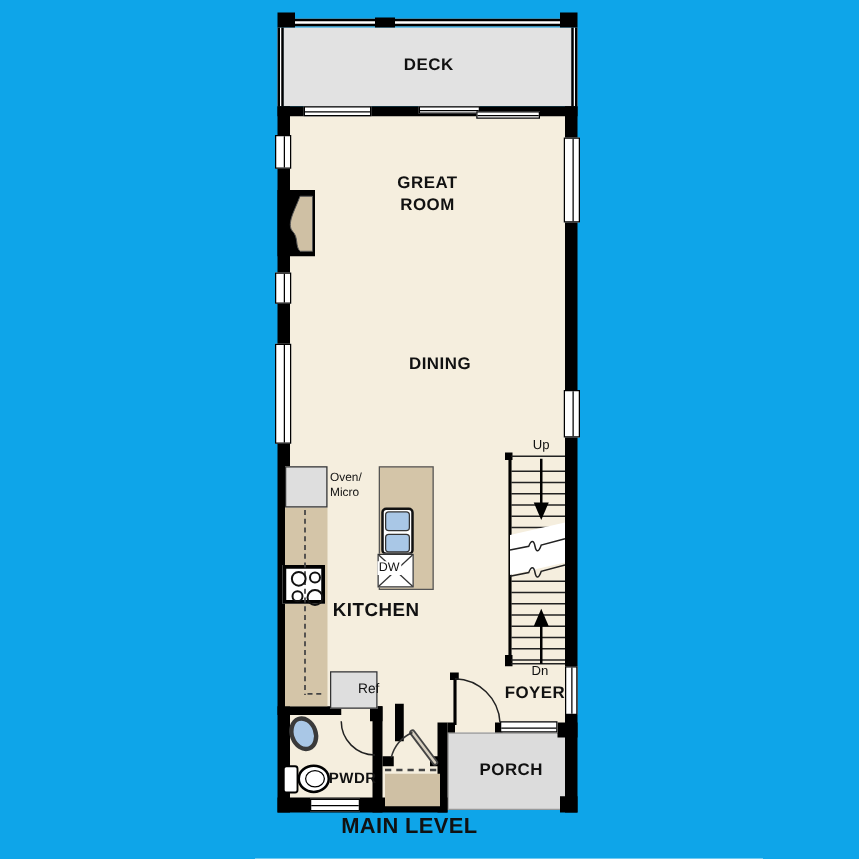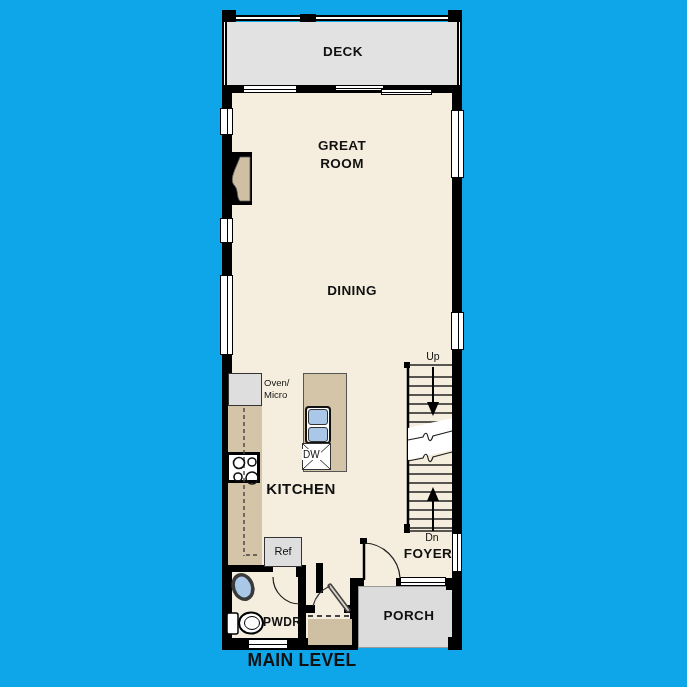--- a/index.html
+++ b/index.html
@@ -180,22 +180,22 @@
   </svg>
 
   <div class="lbl" style="left:298px;top:44px;width:90px;font-size:13.5px;">DECK</div>
   <div class="lbl" style="left:292px;top:137px;width:100px;font-size:13.5px;line-height:18px;">GREAT
 ROOM</div>
   <div class="lbl" style="left:302px;top:283px;width:100px;font-size:13.5px;">DINING</div>
   <div class="lbl" style="left:251px;top:480px;width:100px;font-size:15px;">KITCHEN</div>
   <div class="lbl" style="left:387px;top:546px;width:82px;font-size:13.5px;">FOYER</div>
   <div class="lbl" style="left:368px;top:608px;width:82px;font-size:13.5px;">PORCH</div>
   <div class="lbl" style="left:263px;top:615px;width:46px;font-size:12px;text-align:left;">PWDR</div>
-  <div class="lbl" style="left:222px;top:650px;width:160px;font-size:17.5px;text-align:center;letter-spacing:.3px;">MAIN LEVEL</div>
+  <div class="lbl" style="left:222px;top:650px;width:160px;font-size:17.5px;text-align:right;letter-spacing:.3px;">MAIN LEVEL</div>
 
   <div class="small" style="left:264px;top:377px;width:42px;font-size:9.5px;line-height:11.5px;">Oven/
 Micro</div>
   <div class="small" style="left:302px;top:449px;width:29px;font-size:10px;text-align:left;"><span style="background:#fff;padding:0 1px;">DW</span></div>
-  <div class="small" style="left:264px;top:545px;width:38px;font-size:11px;text-align:center;">Ref</div>
+  <div class="small" style="left:264px;top:545px;width:38px;font-size:11px;text-align:center;padding-left:12px;">Ref</div>
   <div class="small" style="left:420px;top:350px;width:26px;font-size:10.5px;text-align:center;">Up</div>
   <div class="small" style="left:419px;top:531px;width:26px;font-size:10.5px;text-align:center;">Dn</div>
 
 </div>
 
 </body></html>

